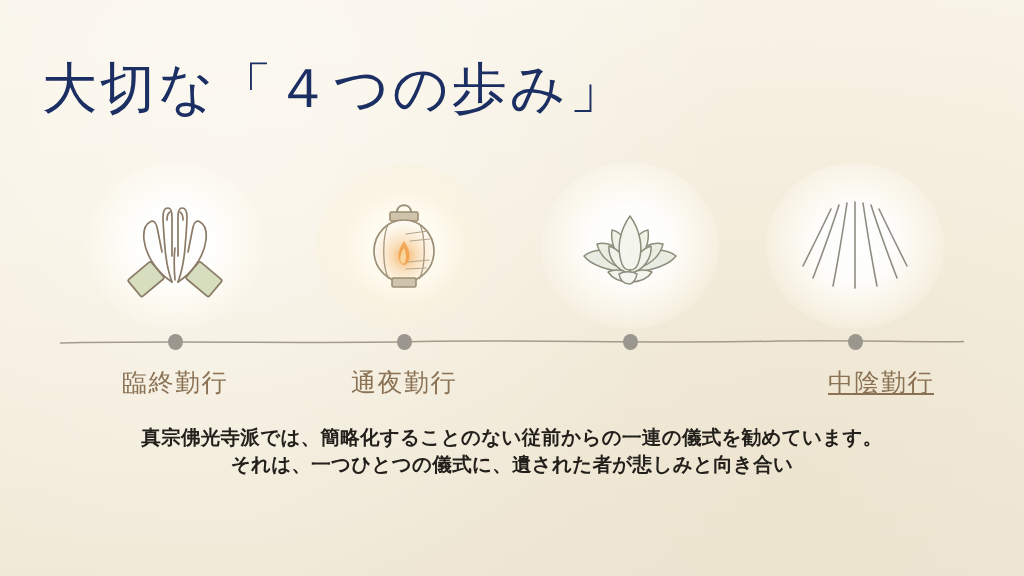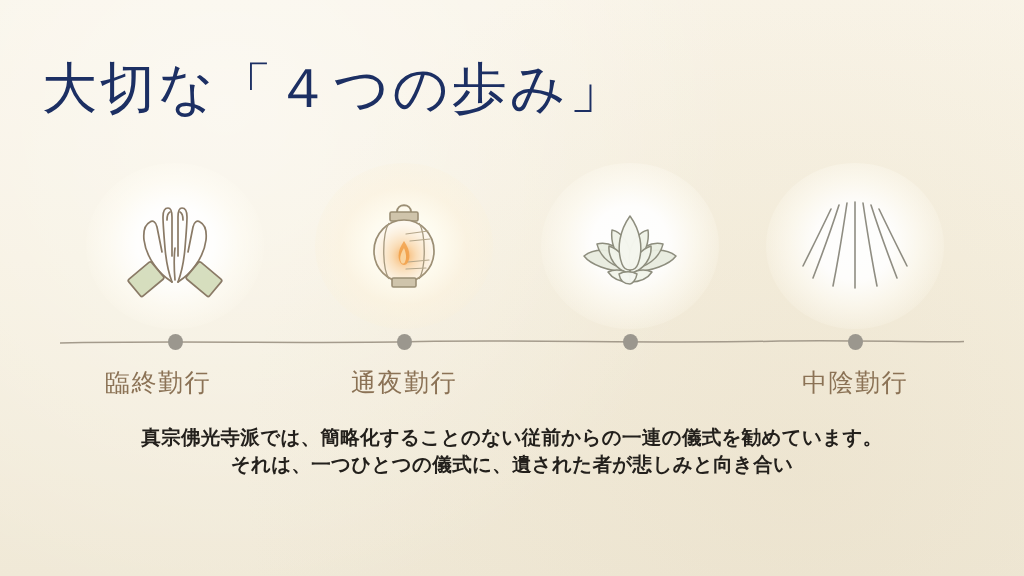--- a/index.html
+++ b/index.html
@@ -279,23 +279,23 @@
     <svg class="tl-line" viewBox="0 0 904 16" preserveAspectRatio="none">
       <path d="M0 9 C120 6.5 240 10 360 7.5 C480 5.5 600 10 720 7 C800 5.5 860 9 904 7.5" fill="none" stroke="#a49b8c" stroke-width="1.5"></path>
     </svg>
     <div class="dot" style="left:115px;"></div>
     <div class="dot" style="left:344px;"></div>
     <div class="dot" style="left:570px;"></div>
     <div class="dot" style="left:795px;"></div>
   </div>
 
   <div class="labels">
-    <div class="label" style="left:158px;">臨終勤行</div>
+    <div class="label" style="left:175px;">臨終勤行</div>
     <div class="label" style="left:404px;font-family:Liberation Mono, monospace;">通夜勤行</div>
-    <div class="label" style="left:855px;">中陰勤行</div>
+    <div class="label" style="left:881px;text-decoration:underline;">中陰勤行</div>
   </div>
 
   <div class="body-text">
     <div>真宗佛光寺派では、簡略化することのない従前からの一連の儀式を勧めています。</div>
     <div>それは、一つひとつの儀式に、遺された者が悲しみと向き合い</div>
   </div>
 
 </div>
 
 </body></html>

